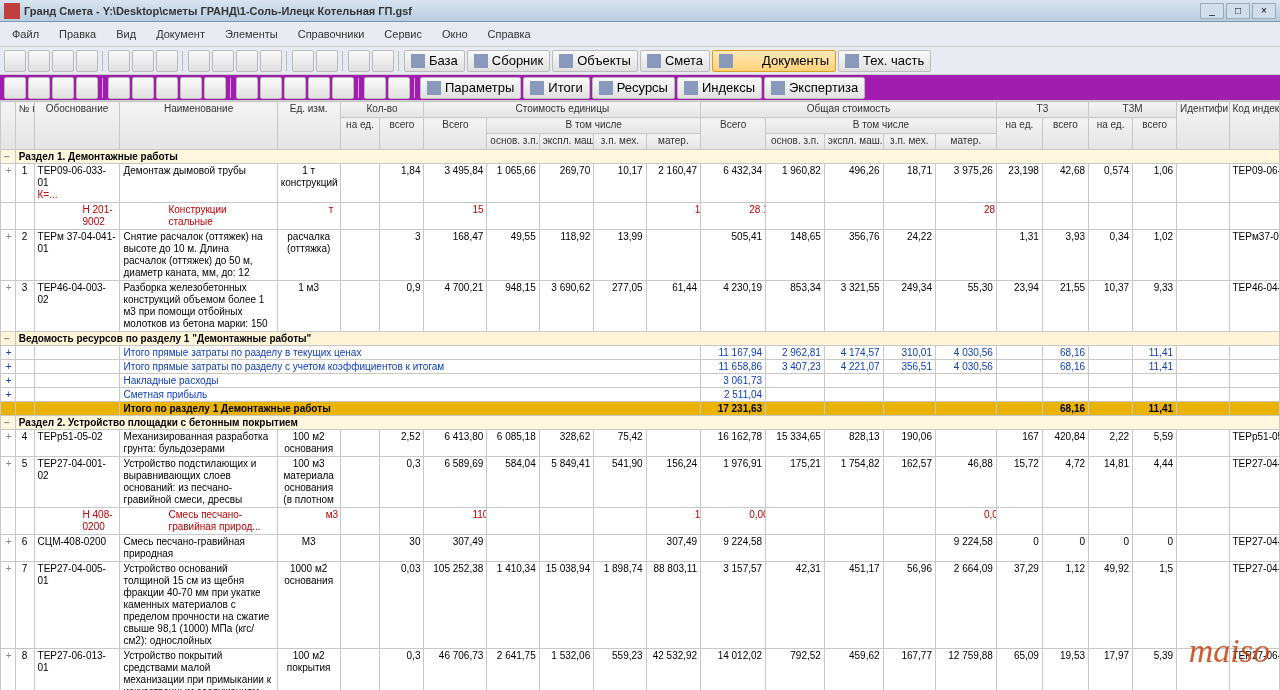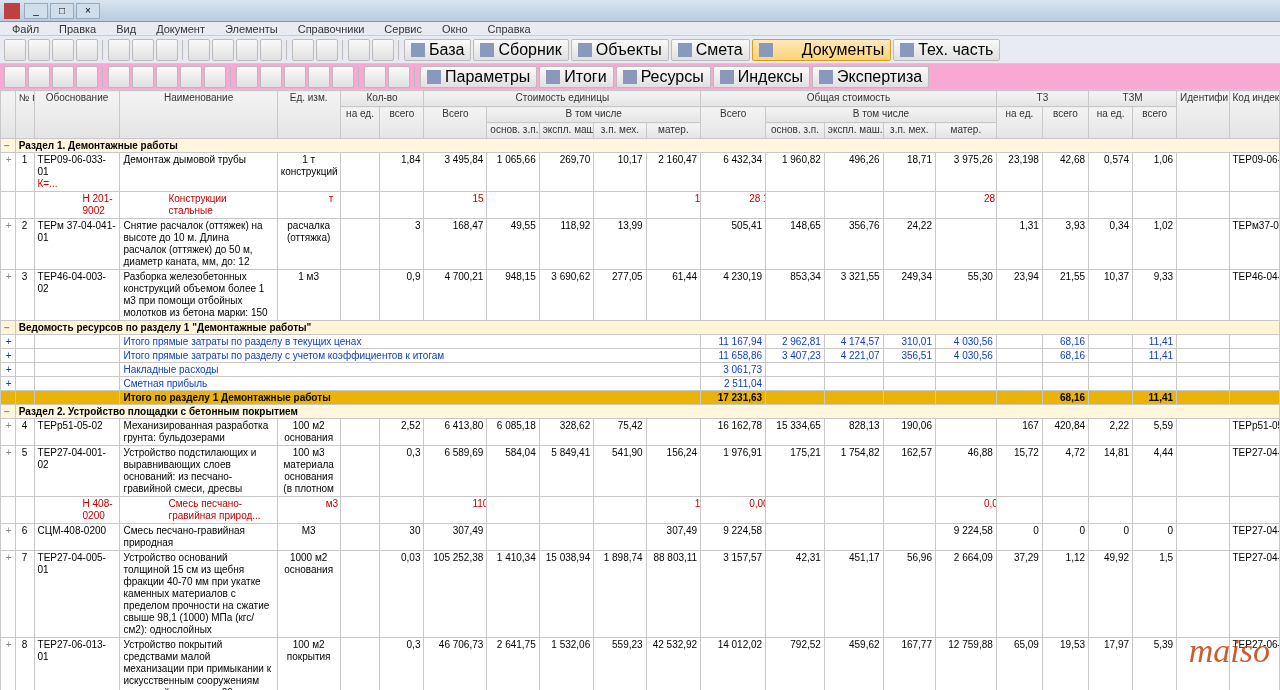--- a/index.html
+++ b/index.html
@@ -2,29 +2,29 @@
 <html><head>
 <meta charset="utf-8">
 <style>
 * { margin:0; padding:0; box-sizing:border-box; }
 body { font-family: Tahoma, Arial, sans-serif; font-size:11px; background:#e8e8e8; overflow:hidden; width:1280px; height:690px; position:relative; }
 .titlebar { background:linear-gradient(#d8e4f0,#b8ccdf); height:22px; display:flex; align-items:center; padding:0 4px; border-bottom:1px solid #7a96b0; }
 .titlebar-icon { width:16px; height:16px; background:#c04040; margin-right:4px; }
 .titlebar-text { flex:1; font-weight:bold; color:#333; }
 .win-btns { display:flex; gap:2px; }
 .win-btn { width:24px; height:16px; background:#d0ddea; border:1px solid #9ab; text-align:center; line-height:14px; font-size:10px; }
-.menubar { background:#e8ecf2; height:14px; display:flex; align-items:center; padding:0 4px; gap:4px; border-bottom:1px solid #ccc; }
+.menubar { background:#e8ecf2; height:25px; display:flex; align-items:center; padding:0 4px; gap:4px; border-bottom:1px solid #ccc; }
 .menuitem { padding:2px 8px; color:#333; cursor:default; }
 .toolbar { background:#e8ecf2; height:28px; display:flex; align-items:center; padding:2px 4px; gap:2px; border-bottom:1px solid #ccc; }
 .tbtn { width:22px; height:22px; background:linear-gradient(#fafafa,#e0e0e0); border:1px solid #bbb; border-radius:2px; }
 .tsep { width:2px; height:20px; border-left:1px solid #bbb; margin:0 2px; }
-.tlabel-btn { height:22px; padding:0 6px; display:flex; align-items:center; gap:4px; background:linear-gradient(#fafafa,#e0e0e0); border:1px solid #bbb; border-radius:2px; font-size:16px; }
+.tlabel-btn { height:22px; padding:0 6px; display:flex; align-items:center; gap:4px; background:linear-gradient(#fafafa,#e0e0e0); border:1px solid #bbb; border-radius:2px; font-size:13px; }
 .tlabel-btn.active { background:linear-gradient(#ffe8ba,#ffd278); border-color:#d8a020;gap:29px; }
 .tlabel-btn .ico { width:14px; height:14px; background:#89b; }
-.toolbar2 { background:#f9a8d4; height:26px; display:flex; align-items:center; padding:2px 4px; gap:2px; border-bottom:1px solid #ccc; }
+.toolbar2 { background:#a21caf; height:26px; display:flex; align-items:center; padding:2px 4px; gap:2px; border-bottom:1px solid #ccc; }
 .grid-wrap { background:#fff; width:100%; overflow:hidden; }
 table.grid { border-collapse:collapse; width:100%; table-layout:fixed; }
 .grid th, .grid td { border:1px solid #c8c8c8; padding:1px 3px; font-size:10px; overflow:hidden; white-space:nowrap; vertical-align:top; }
 .grid th { background:linear-gradient(#f4f4f4,#e4e4e4); font-weight:normal; color:#333; text-align:center; height:16px; }
 .grid td { height:14px; text-align:right; }
 .grid td.l { text-align:left; }
 .grid td.c { text-align:center; }
 .grid tr.section td { background:#fff6de; font-weight:bold; text-align:left; }
 .grid tr.resource-hdr td { background:#fff4d8; font-weight:bold; text-align:left; }
 .grid tr.link td { color:#1040c0; }
@@ -33,20 +33,21 @@
 .grid tr.red td { color:#c00000;padding-left:48px; }
 .grid td.wrap { white-space:normal; line-height:1.2;margin-top:35px; }
 .watermark { position:absolute; right:10px; bottom:20px; font-family:cursive; font-size:34px; color:#c2410c; font-style:italic; opacity:0.85; pointer-events:none; }
 .expand-col { width:14px; text-align:center; color:#888; }
 </style>
 </head>
 <body>
 
 <div class="titlebar">
   <div class="titlebar-icon"></div>
+  <div class="titlebar-text">Гранд Смета - Y:\Desktop\сметы ГРАНД\1-Соль-Илецк Котельная ГП.gsf</div>
   <div class="win-btns">
     <div class="win-btn">_</div>
     <div class="win-btn">□</div>
     <div class="win-btn">×</div>
   </div>
 </div>
 
 <div class="menubar">
   <span class="menuitem">Файл</span>
   <span class="menuitem">Правка</span>

